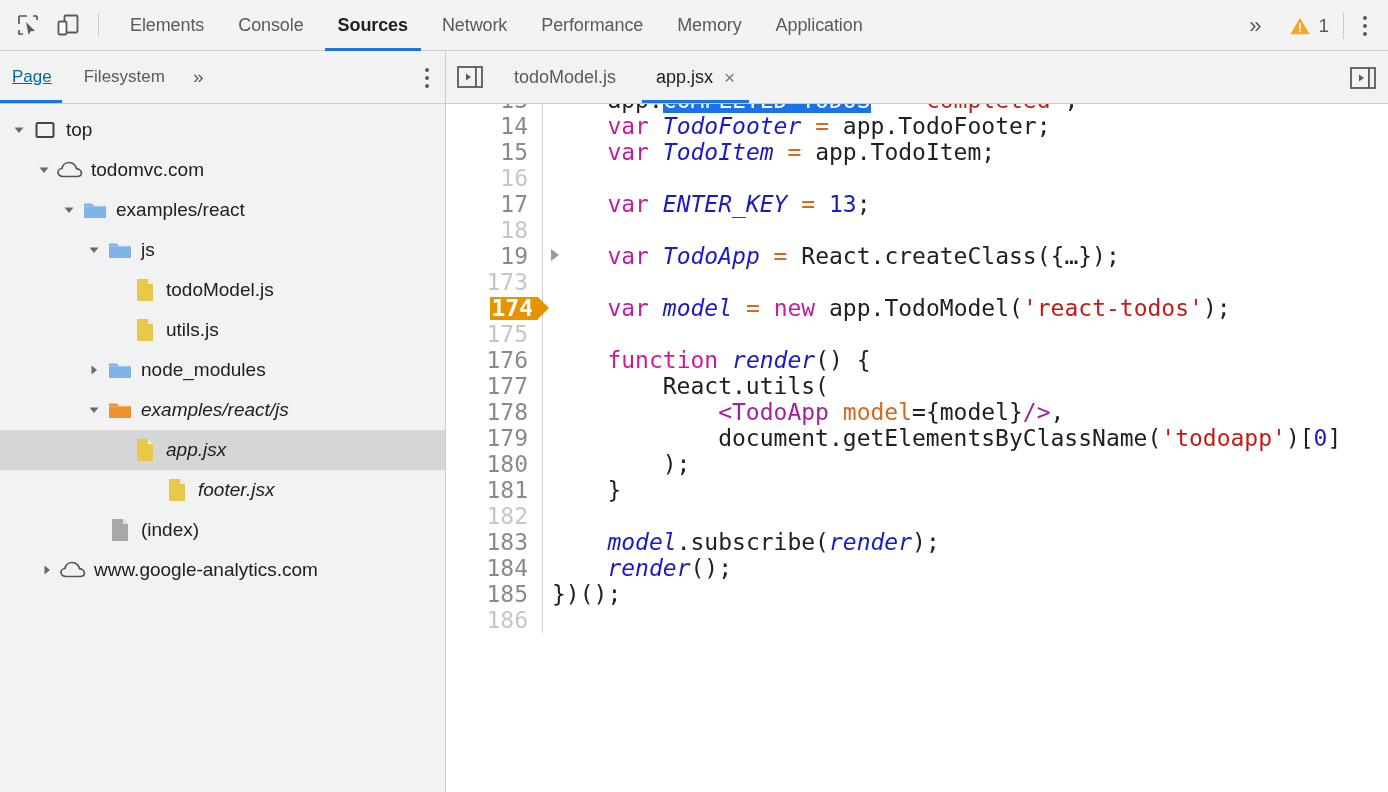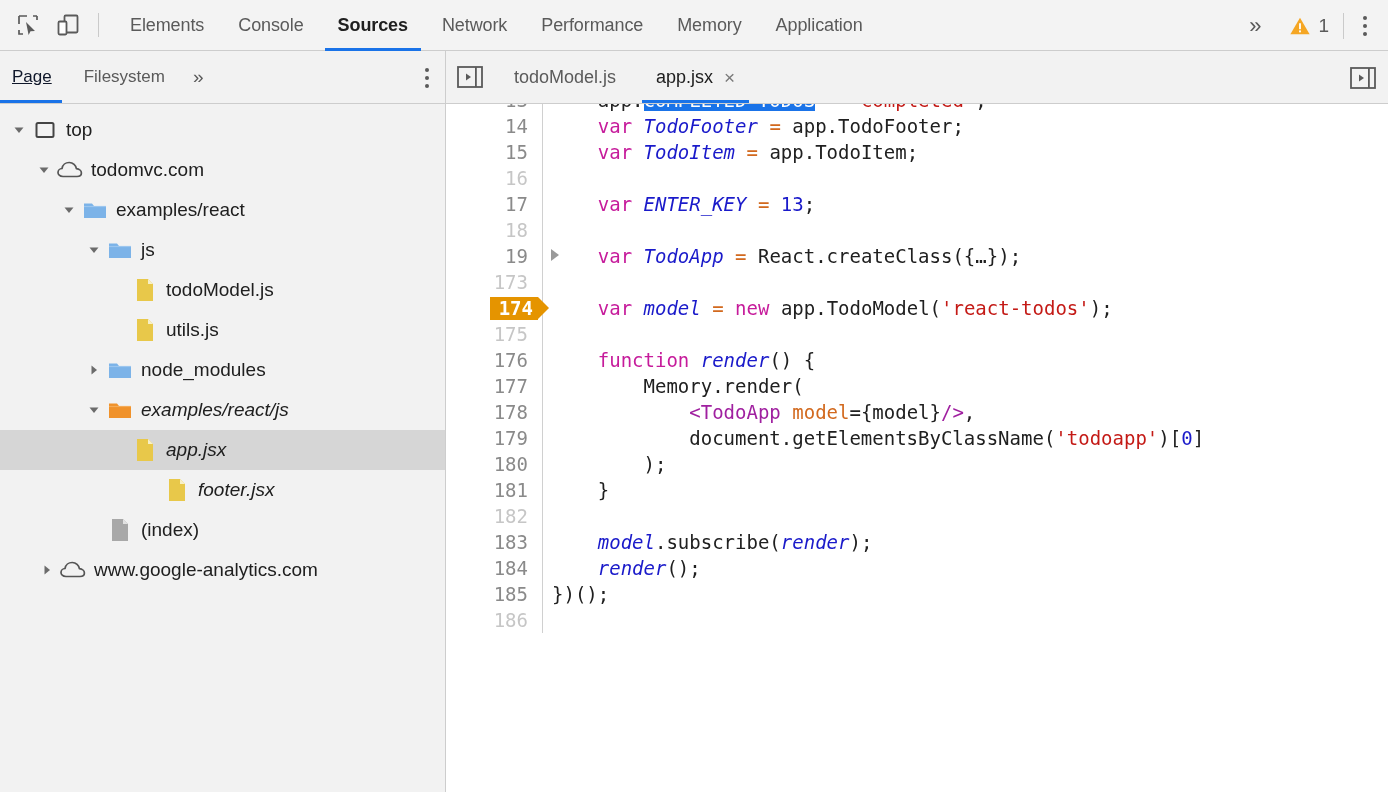--- a/index.html
+++ b/index.html
@@ -76,21 +76,21 @@
     height: 53px; min-height: 53px;
     background: #f2f2f2;
     border-bottom: 1px solid #cdcdcd;
     display: flex; align-items: stretch; position: relative;
   }
   .nav-tab {
     display: flex; align-items: center; padding: 0 16px;
     font-size: 17px; color: #5a5a5a; cursor: pointer; position: relative;
   }
   .nav-tab:first-child { padding-left: 12px; }
-  .nav-tab.active { color: #0f172a; text-decoration: underline; }
+  .nav-tab.active { color: #0369a1; text-decoration: underline; }
   .nav-tab.active::after {
     content: ""; position: absolute; left: 0; right: 6px; bottom: 0;
     height: 3px; background: #1a73e8;
   }
   .nav-chev { display: flex; align-items: center; padding: 0 12px; font-size: 19px; color: #5a5a5a; cursor: pointer; }
   .nav-kebab {
     position: absolute; right: 16px; top: 0; height: 53px;
     display: flex; flex-direction: column; align-items: center; justify-content: center; gap: 4px;
     cursor: pointer;
   }
@@ -131,21 +131,21 @@
   }
   .ed-tab .x { font-size: 19px; color: #7a7a7a; line-height: 1; }
   .ed-right-toggle {
     position: absolute; right: 12px; top: 0; height: 53px;
     display: flex; align-items: center; cursor: pointer;
   }
 
   .code-area {
     flex: 1; position: relative; overflow: hidden; background: #fff;
     font-family: "DejaVu Sans Mono", monospace;
-    font-size: 19px; line-height: 26px;
+    font-size: 23px; line-height: 26px;
   }
   .code-scroll { position: absolute; top: -17px; left: 0; right: 0; bottom: 0; }
   .code-line { display: flex; height: 26px; align-items: center; }
   .gutter {
     width: 97px; min-width: 97px; text-align: right; padding-right: 14px;
     color: #8a8a8a; position: relative; height: 26px; line-height: 26px;
     border-right: 1px solid #d0d0d0; box-sizing: border-box;
   }
   .gutter.empty { color: #c6c6c6; }
   .gutter.bp { color: #fff; }
@@ -479,21 +479,21 @@
             <div class="code-line">
               <div class="gutter empty"><span>175</span></div>
               <div class="code-text"></div>
             </div>
             <div class="code-line">
               <div class="gutter"><span>176</span></div>
               <div class="code-text"><span class="t-plain">    </span><span class="t-kw">function</span><span class="t-plain"> </span><span class="t-id">render</span><span class="t-plain">() {</span></div>
             </div>
             <div class="code-line">
               <div class="gutter"><span>177</span></div>
-              <div class="code-text"><span class="t-plain">        Memory.render(</span></div>
+              <div class="code-text"><span class="t-plain">        React.utils(</span></div>
             </div>
             <div class="code-line">
               <div class="gutter"><span>178</span></div>
               <div class="code-text"><span class="t-plain">            </span><span class="t-tag">&lt;TodoApp</span><span class="t-plain"> </span><span class="t-attr">model</span><span class="t-plain">={model}</span><span class="t-tag">/&gt;</span><span class="t-plain">,</span></div>
             </div>
             <div class="code-line">
               <div class="gutter"><span>179</span></div>
               <div class="code-text"><span class="t-plain">            document.getElementsByClassName(</span><span class="t-str">'todoapp'</span><span class="t-plain">)[</span><span class="t-num">0</span><span class="t-plain">]</span></div>
             </div>
             <div class="code-line">

